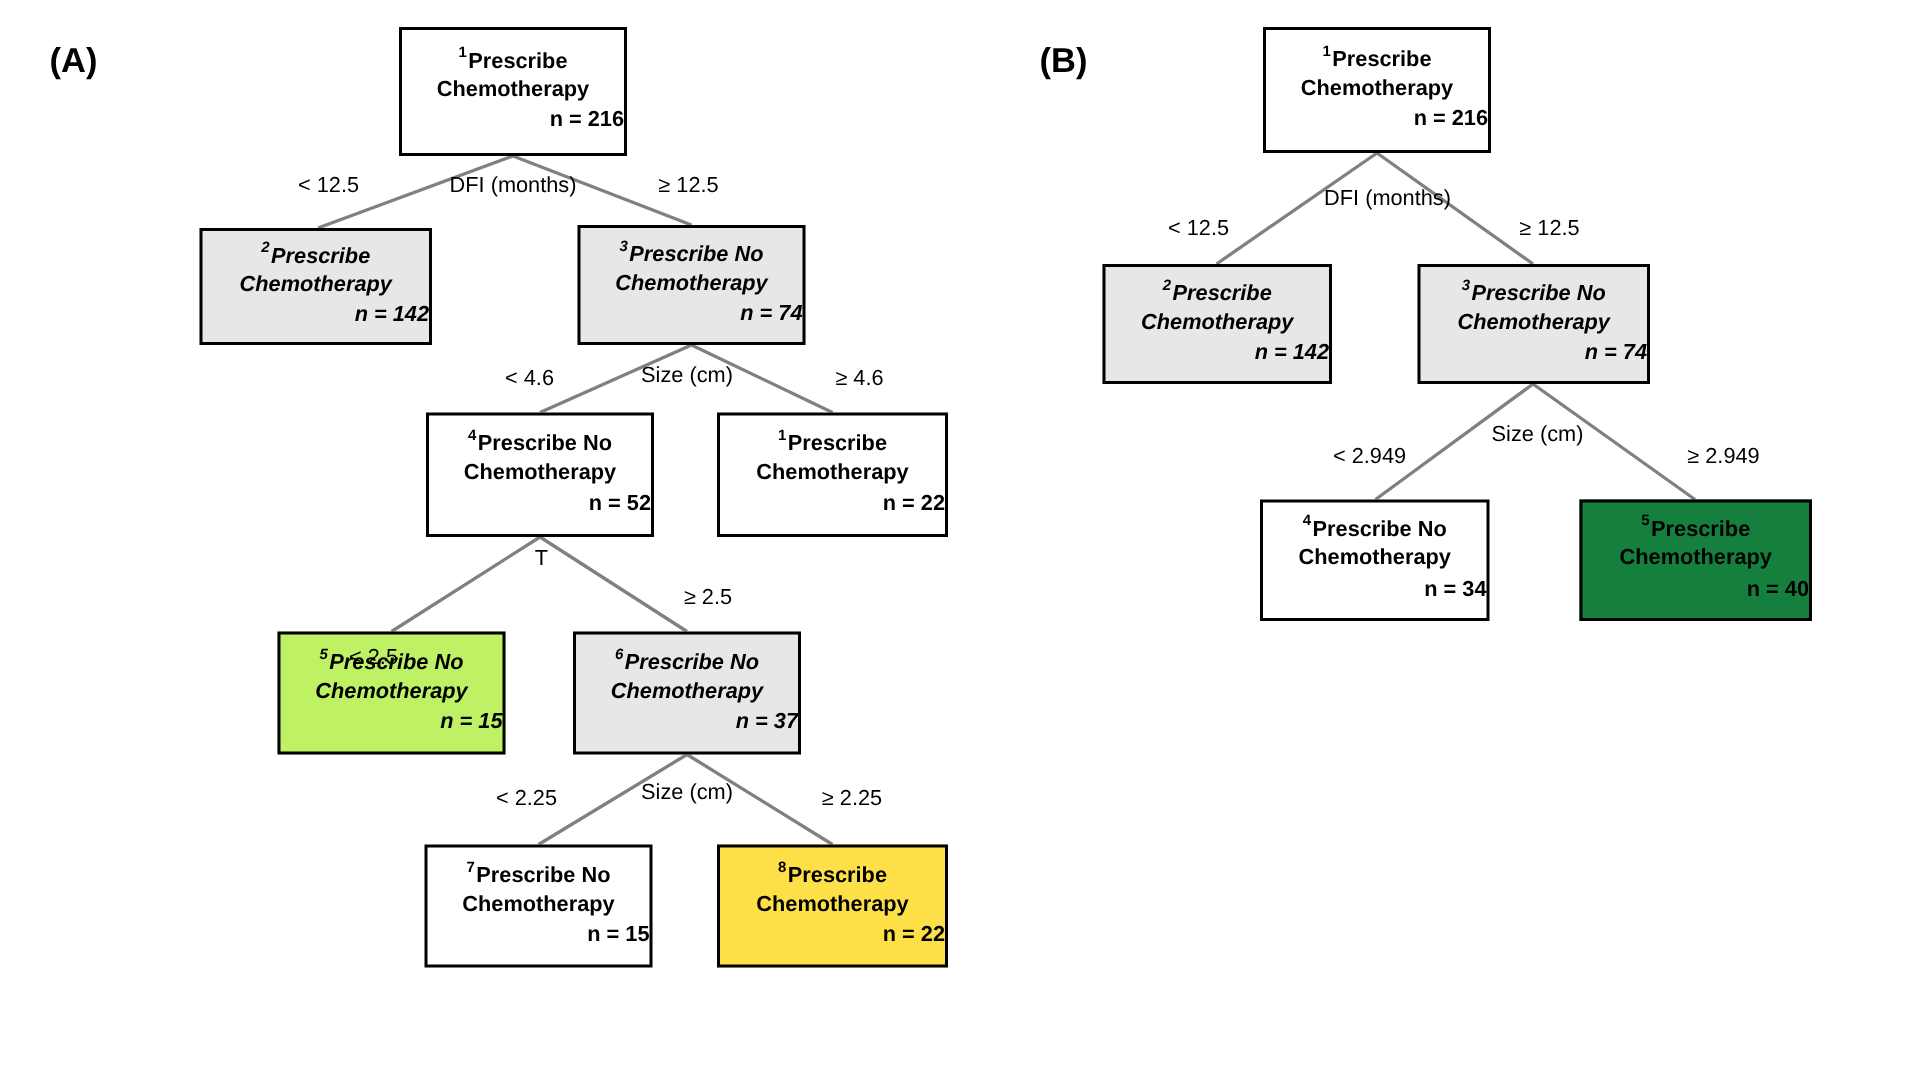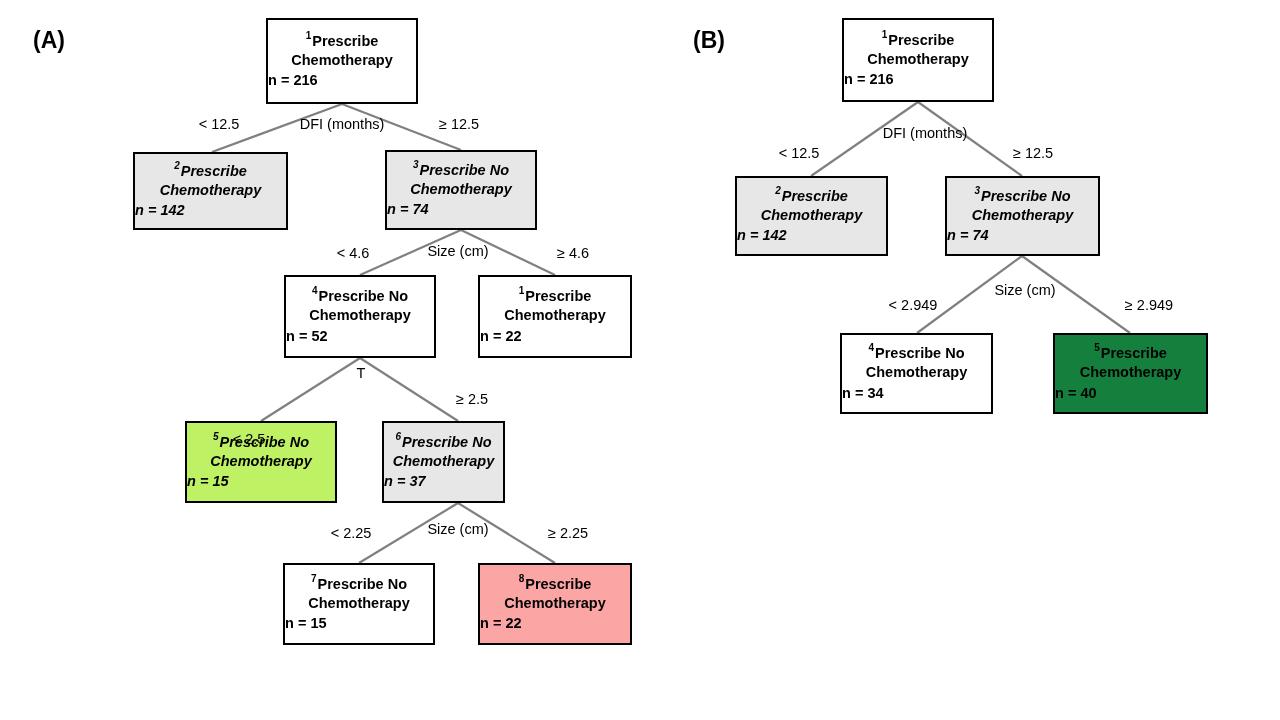--- a/index.html
+++ b/index.html
@@ -48,21 +48,21 @@
 
   
   .node {
     position: absolute;
     z-index: 2;
     box-sizing: border-box;
     border: 2.5px solid #000000;
     background: #ffffff;
     display: flex;
     flex-direction: column;
-    align-items: flex-start;
+    align-items: flex-end;
     justify-content: center;
     text-align: center;
     font-family: "Liberation Sans", sans-serif;
     font-weight: bold;
     font-size: 14.5px;
     line-height: 1.33;
     color: #000000;
   }
   .node.shaded {
     background: #e7e7e7;
@@ -153,31 +153,31 @@
   <div class="node" style="left: 478px; top: 275px; width: 154px; height: 83px; background: rgb(255, 255, 255);">
     <span class="node-title"><span class="node-id">1</span><span>Prescribe Chemotherapy</span></span>
     <span class="node-count">n = 22</span>
   </div>
 
   <div class="node shaded" style="left: 185px; top: 421px; width: 152px; height: 82px; background: #bef264;">
     <span class="node-title"><span class="node-id">5</span><span>Prescribe No Chemotherapy</span></span>
     <span class="node-count">n = 15</span>
   </div>
 
-  <div class="node shaded" style="left: 382px; top: 421px; width: 123px; height: 82px; background: rgb(231, 231, 231);">
+  <div class="node shaded" style="left: 382px; top: 421px; width: 152px; height: 82px; background: rgb(231, 231, 231);">
     <span class="node-title"><span class="node-id">6</span><span>Prescribe No Chemotherapy</span></span>
     <span class="node-count">n = 37</span>
   </div>
 
   <div class="node" style="left: 283px; top: 563px; width: 152px; height: 82px; background: rgb(255, 255, 255);">
     <span class="node-title"><span class="node-id">7</span><span>Prescribe No Chemotherapy</span></span>
     <span class="node-count">n = 15</span>
   </div>
 
-  <div class="node" style="left: 478px; top: 563px; width: 154px; height: 82px; background: #fca5a5;">
+  <div class="node" style="left: 478px; top: 563px; width: 154px; height: 82px; background: #fde047;">
     <span class="node-title"><span class="node-id">8</span><span>Prescribe Chemotherapy</span></span>
     <span class="node-count">n = 22</span>
   </div>
 
   <div class="edge-label" style="left:219px; top:124px;">&lt; 12.5</div>
   <div class="edge-label" style="left:342px; top:124px;">DFI (months)</div>
   <div class="edge-label" style="left:459px; top:124px;">≥ 12.5</div>
 
   <div class="edge-label" style="left:353px; top:253px;">&lt; 4.6</div>
   <div class="edge-label" style="left:458px; top:251px;">Size (cm)</div>

